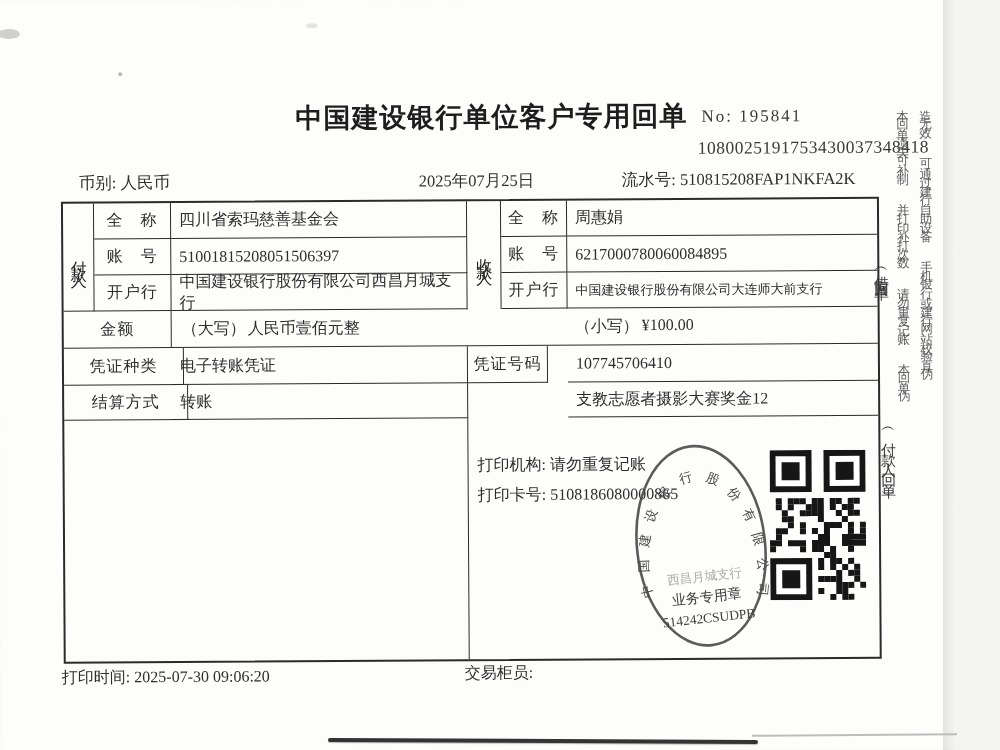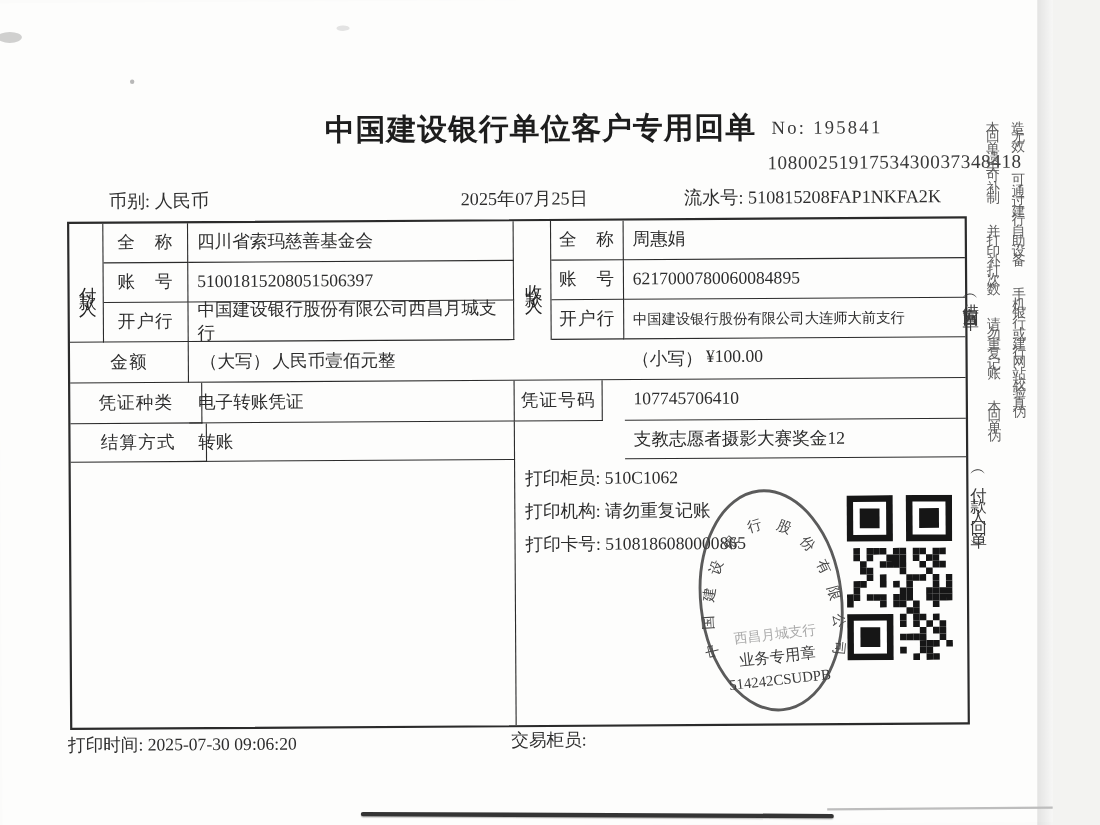--- a/index.html
+++ b/index.html
@@ -13,21 +13,21 @@
   .abs{position:absolute;}
   
   .title{
     left:288px;top:99px;width:410px;text-align:center;
     font-family:"Liberation Sans","DejaVu Sans",sans-serif;
     font-weight:700;font-size:27px;letter-spacing:1px;color:#1d1d1d;
   }
   .no-line{left:703px;top:108px;font-size:17px;letter-spacing:2px;color:#3a3a3a;}
   .doc-number{left:699px;top:139px;font-size:17.5px;letter-spacing:0.5px;color:#3a3a3a;}
   .hdr-row{top:170px;font-size:16.5px;color:#2f2f2f;}
-  .currency{left:100px;}
+  .currency{left:80px;}
   .date{left:420px;font-family:Liberation Serif, serif;}
   .serial{left:623px;}
   
   .tbl{left:62px;top:199px;width:814px;height:458px;border:2px solid #2b2b2b;}
   .cell{position:absolute;box-sizing:border-box;font-size:16px;color:#2d2d2d;}
   .bR{border-right:1.4px solid #2b2b2b;}
   .bB{border-bottom:1.4px solid #2b2b2b;}
   .vrole{display:flex;flex-direction:column;align-items:center;justify-content:center;
          font-size:16px;line-height:1.55;color:#242424;}
   .lab{display:flex;align-items:center;justify-content:center;letter-spacing:1px;}
@@ -118,24 +118,20 @@
     <div class="cell val bR bB" style="left:108px;top:145px;width:296px;height:37px;">电子转账凭证</div>
     <div class="cell lab bR bB" style="left:404px;top:145px;width:80px;height:37px;">凭证号码</div>
     <div class="cell val bB" style="left:504px;top:145px;width:310px;height:37px;">107745706410</div>
 
     <div class="cell lab bR bB" style="left:0;top:182px;width:124px;height:35px;">结算方式</div>
     <div class="cell val bR bB" style="left:108px;top:182px;width:296px;height:35px;">转账</div>
     <div class="cell val bB" style="left:504px;top:182px;width:310px;height:35px;">支教志愿者摄影大赛奖金12</div>
 
     <div class="cell bR" style="left:0;top:217px;width:404px;height:241px;"></div>
     <div class="cell" style="left:404px;top:217px;width:410px;height:241px;">
-      <div class="abs pline" style="left:9px;top:7px;">
-        <span>打印柜员:</span>
-        <span>510C1062</span>
-      </div>
       <div class="abs pline" style="left:9px;top:37px;">
         <span>打印机构:</span>
         <span>请勿重复记账</span>
       </div>
       <div class="abs pline" style="left:9px;top:67px;">
         <span>打印卡号:</span>
         <span>5108186080000865</span>
       </div>
     </div>
   </div>

